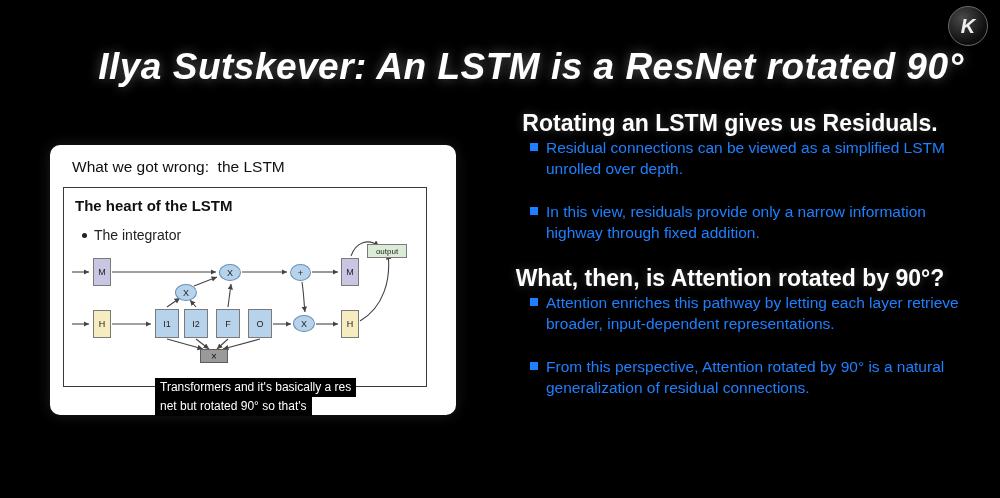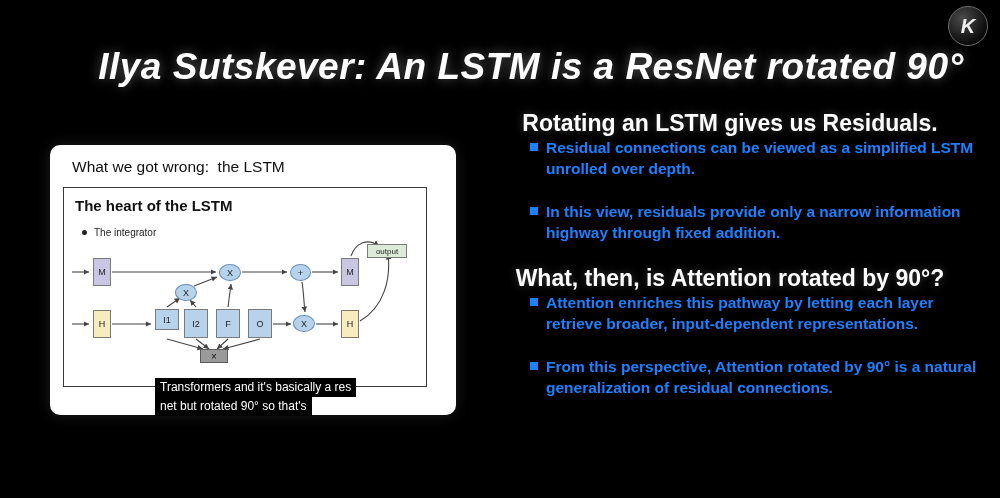--- a/index.html
+++ b/index.html
@@ -14,21 +14,21 @@
     background:radial-gradient(circle at 35% 30%, #4a4a4a, #0c0c0c 70%);
     border:1px solid #6a6a6a;display:flex;align-items:center;justify-content:center;}
   .logo span{color:#eee;font-size:20px;font-weight:bold;font-style:italic;}
 
   
   .card{position:absolute;left:50px;top:145px;width:406px;height:270px;background:#fff;
     border-radius:10px;box-shadow:0 0 14px rgba(255,255,255,.12);}
   .card-title{position:absolute;left:22px;top:13px;font-size:15.5px;color:#111;white-space:pre;}
   .inner-box{position:absolute;left:13px;top:42px;width:362px;height:198px;border:1px solid #3a3a3a;}
   .diagram-title{position:absolute;left:25px;top:52px;font-size:15px;font-weight:bold;color:#111;}
-  .diagram-bullet{position:absolute;left:32px;top:82px;font-size:10px;color:#222;display:flex;align-items:center;gap:7px;}
+  .diagram-bullet{position:absolute;left:32px;top:82px;font-size:14px;color:#222;display:flex;align-items:center;gap:7px;}
   .mini-dot{width:5px;height:5px;border-radius:50%;background:#222;display:inline-block;}
 
   .arrows{position:absolute;left:0;top:0;}
 
   .node{position:absolute;display:flex;align-items:center;justify-content:center;
     font-size:9px;color:#222;border:1px solid #7a7a7a;box-sizing:border-box;}
   .n-m{background:#c9c6e4;}
   .n-h{background:#f7ecc0;}
   .n-gate{background:#b7d3ec;}
   .n-circle{background:#b7d3ec;border:1px solid #6a8fb5;border-radius:50%;}
@@ -41,21 +41,21 @@
 
   
   .right-panel{position:absolute;left:468px;top:110px;width:524px;color:#fff;}
   .right-panel h2{margin:0;text-align:center;font-size:23px;font-weight:bold;color:#fff;
     text-shadow:0 0 8px rgba(255,255,255,.25), 1px 1px 2px rgba(0,0,0,.8);}
   .h2-residuals{margin-bottom:30px;}
   .h2-attention{margin-top:46px;margin-bottom:30px;}
   .bullet{display:flex;gap:8px;margin:0 0 22px 62px;align-items:flex-start;}
   .sq{flex:0 0 auto;width:8px;height:8px;margin-top:6px;background:var(--accent-blue,#1e80ff);}
   .bullet p{margin:0;max-width:432px;color:var(--accent-blue,#1e80ff);font-size:15.5px;
-    font-weight:bold;line-height:21px;text-shadow:1px 1px 2px rgba(0,0,0,.8);}
+    font-weight:normal;line-height:21px;text-shadow:1px 1px 2px rgba(0,0,0,.8);}
 </style>
 </head>
 <body>
 
 <div class="stage">
 
   <div class="logo">
     <span>K</span>
   </div>
 
@@ -98,21 +98,21 @@
         <line x1="210" y1="194" x2="173" y2="204"></line>
       </g>
     </svg>
 
     <div class="node n-m" style="left:43px;top:113px;width:18px;height:28px;">M</div>
     <div class="node n-h" style="left:43px;top:165px;width:18px;height:28px;">H</div>
     <div class="node n-circle" style="left:125px;top:139px;width:22px;height:17px;">X</div>
     <div class="node n-circle" style="left:169px;top:119px;width:22px;height:17px;">X</div>
     <div class="node n-circle" style="left:240px;top:119px;width:21px;height:17px;">+</div>
     <div class="node n-circle" style="left:243px;top:170px;width:22px;height:17px;">X</div>
-    <div class="node n-gate" style="left:105px;top:164px;width:24px;height:21px;">I1</div>
+    <div class="node n-gate" style="left:105px;top:164px;width:24px;height:29px;">I1</div>
     <div class="node n-gate" style="left:134px;top:164px;width:24px;height:29px;">I2</div>
     <div class="node n-gate" style="left:166px;top:164px;width:24px;height:29px;">F</div>
     <div class="node n-gate" style="left:198px;top:164px;width:24px;height:29px;">O</div>
     <div class="node n-mult" style="left:150px;top:204px;width:28px;height:14px;">×</div>
     <div class="node n-m" style="left:291px;top:113px;width:18px;height:28px;">M</div>
     <div class="node n-h" style="left:291px;top:165px;width:18px;height:28px;">H</div>
     <div class="node n-output" style="left:317px;top:92px;width:40px;height:14px;margin-top:7px;">output</div>
 
     <div class="caption">
       <span class="cap-line">Transformers and it's basically a res</span>

